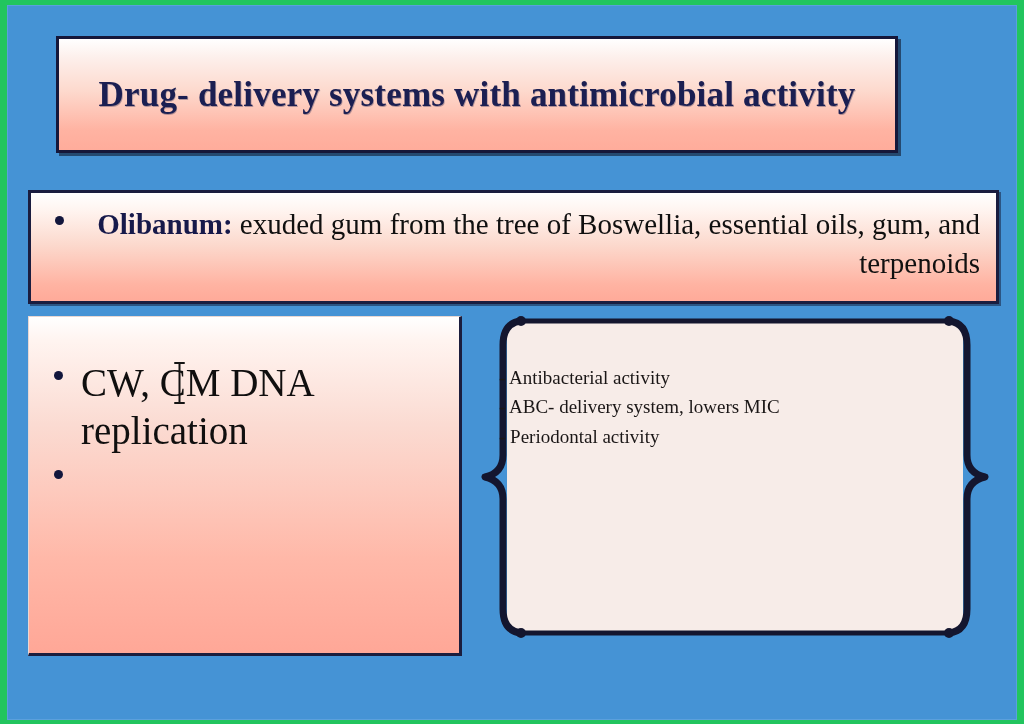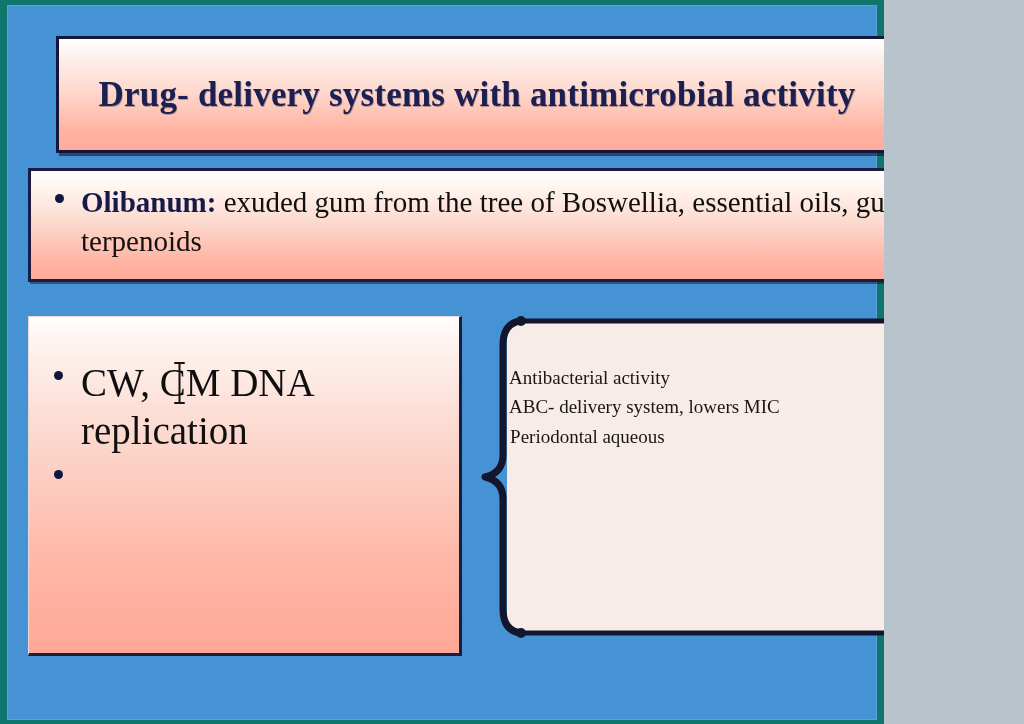--- a/index.html
+++ b/index.html
@@ -3,25 +3,25 @@
 <meta charset="utf-8">
 <title>Drug delivery systems slide</title>
 <style>
   html, body {
     margin: 0;
     padding: 0;
     background: #b9c3cc;
   }
   #slide {
     position: relative;
-    width: 884px;
+    width: 1024px;
     height: 724px;
     overflow: hidden;
     font-family: "Liberation Serif", "DejaVu Serif", serif;
-    background: #0f766e;
+    background: #22c55e;
     box-sizing: border-box;
   }
   
   #canvas {
     position: absolute;
     left: 7px;
     top: 5px;
     right: 7px;
     bottom: 4px;
     background: #4593d5;
@@ -56,33 +56,34 @@
     text-align: center;
     letter-spacing: 0.2px;
     padding: 0 18px;
     text-shadow: 0.7px 0.7px 0 rgba(40,40,80,0.35);
   }
 
   
   #olibanum-box {
     position: absolute;
     left: 21px;
-    top: 163px;
+    top: 185px;
     width: 971px;
     height: 114px;
     background: linear-gradient(to bottom,
                 #ffffff 0%,
                 #fff6f2 14%,
                 #fcd9cd 48%,
                 #ffb3a2 85%,
                 #ffaa99 100%);
     border: 3px solid #1a1d3f;
     box-sizing: border-box;
     box-shadow: 2px 2px 0 rgba(10,12,30,0.45);
     padding: 12px 16px 8px 16px;
+    text-align: right;
   }
   #olibanum-line {
     font-size: 29px;
     line-height: 1.34;
     color: #101010;
     position: relative;
     padding-left: 34px;
   }
   #olibanum-bullet {
     position: absolute;
@@ -230,18 +231,18 @@
         <path d="M48 328 L476 328" fill="none" stroke="#14162f" stroke-width="5" stroke-linecap="round"></path>
 
         <circle cx="48" cy="16" r="5" fill="#14162f"></circle>
         <circle cx="476" cy="16" r="5" fill="#14162f"></circle>
         <circle cx="48" cy="328" r="5" fill="#14162f"></circle>
         <circle cx="476" cy="328" r="5" fill="#14162f"></circle>
       </svg>
       <div id="brace-content">
         <div class="brace-line">-  Antibacterial  activity</div>
         <div class="brace-line wrap">-  ABC- delivery  system, lowers MIC</div>
-        <div class="brace-line">-  Periodontal aqueous</div>
+        <div class="brace-line">-  Periodontal activity</div>
       </div>
     </div>
 
   </div>
 </div>
 
 </body></html>

